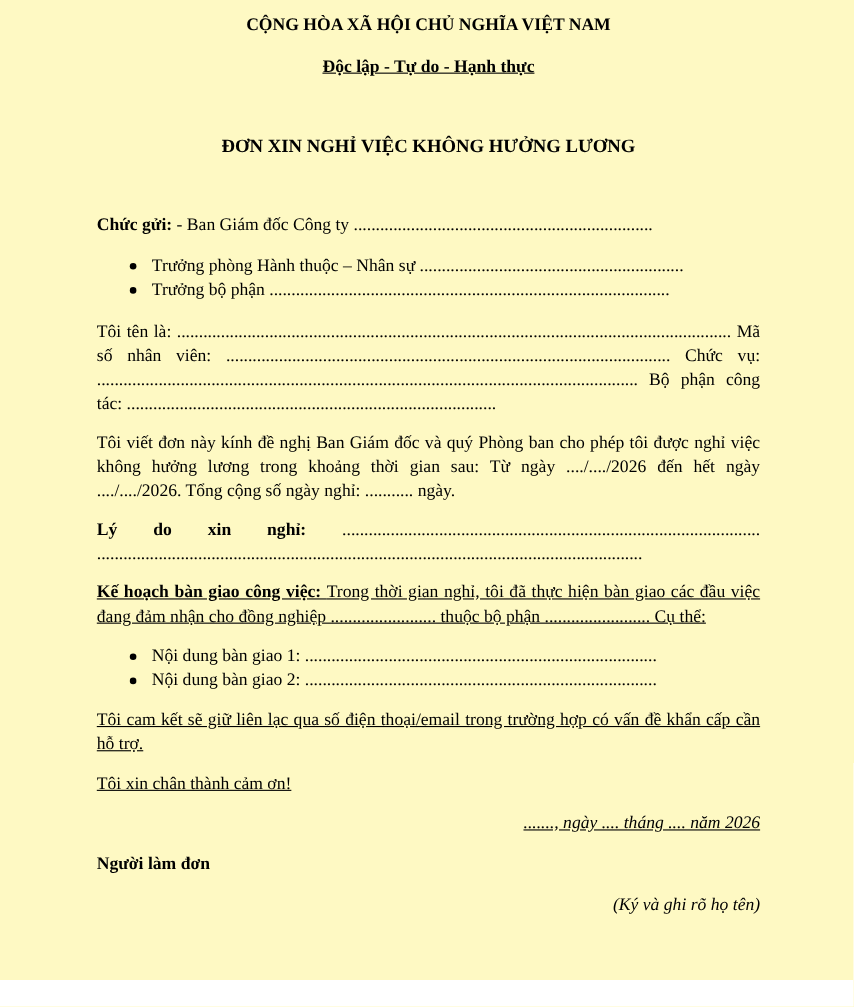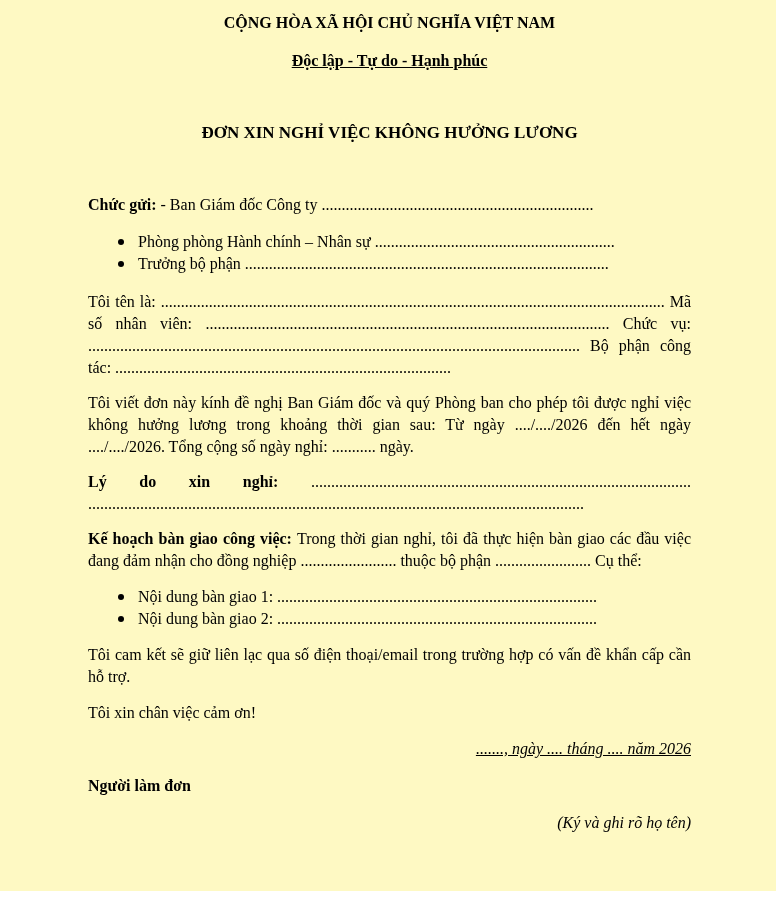--- a/index.html
+++ b/index.html
@@ -8,50 +8,50 @@
     font-family:"Liberation Serif","DejaVu Serif",serif;
     font-size:16px;line-height:22px;overflow:hidden;
   }
   .content{width:603px;margin-left:88px;padding-top:12px;}
   .center{text-align:center;}
   .national{font-weight:bold;font-size:16px;margin:0 0 16px 0;}
   .motto{font-weight:bold;font-size:16px;text-decoration:underline;margin:0 0 50px 0;}
   .doc-title{font-weight:bold;font-size:17px;margin:0 0 50px 0;}
   p{margin:0 0 13px 0;text-align:justify;}
   p.left{text-align:left;}
-  .mb14{margin-bottom:14px;}
+  .mb14{margin-bottom:14px;text-decoration:underline;}
   .mb15{margin-bottom:15px;}
   .list{margin:0 0 16px 30px;}
   .list.second{margin-bottom:14px;}
   .li{display:flex;align-items:flex-start;text-align:left;}
   .bullet{flex:0 0 auto;width:6px;height:6px;border-radius:50%;background:#000;margin:8px 14px 0 0;}
   .li-text{flex:1 1 auto;min-width:0;}
   b{font-weight:bold;}
   .caret{display:inline-block;width:1.5px;height:18px;background:#000;vertical-align:-4px;}
   .sign{text-align:right;margin-top:0;}
   .sign-date{font-style:italic;margin:0 0 15px 0;text-align:right;text-decoration:underline;}
   .sign-title{font-weight:bold;margin:0 0 15px 0;text-align:left;}
   .sign-note{font-style:italic;margin:0;text-align:right;}
 </style>
 </head>
 <body>
 
 <div class="page">
   <div class="content">
 
     <div class="center national">CỘNG HÒA XÃ HỘI CHỦ NGHĨA VIỆT NAM</div>
-    <div class="center motto">Độc lập - Tự do - Hạnh phúc</div>
+    <div class="center motto">Độc lập - Tự do - Hạnh thực</div>
     <div class="center doc-title">ĐƠN XIN NGHỈ VIỆC KHÔNG HƯỞNG LƯƠNG</div>
 
     <p class="left mb15"><b>Chức gửi:</b><span> - Ban Giám đốc Công ty ....................................................................</span></p>
 
     <div class="list">
       <div class="li">
         <span class="bullet"></span>
-        <span class="li-text">Phòng phòng Hành chính – Nhân sự ............................................................</span>
+        <span class="li-text">Trưởng phòng Hành thuộc – Nhân sự ............................................................</span>
       </div>
       <div class="li">
         <span class="bullet"></span>
         <span class="li-text">Trưởng bộ phận ...........................................................................................</span>
       </div>
     </div>
 
     <p>Tôi tên là: .............................................................................................................................. Mã số nhân viên: ..................................................................................................... Chức vụ: ........................................................................................................................... Bộ phận công tác: ....................................................................................</p>
 
     <p>Tôi viết đơn này kính đề nghị Ban Giám đốc và quý Phòng ban cho phép tôi được nghỉ việc không hưởng lương trong khoảng thời gian sau: Từ ngày ..../..../2026 đến hết ngày ..../..../2026. Tổng cộng số ngày nghỉ: ........... ngày.</p>
@@ -67,21 +67,21 @@
       </div>
       <div class="li">
         <span class="bullet"></span>
         <span class="li-text">Nội dung bàn giao 2: ................................................................................</span>
       </div>
     </div>
 
     <p class="mb14">Tôi cam kết sẽ giữ liên lạc qua số điện thoại/email trong trường hợp có vấn đề khẩn cấp cần hỗ trợ.</p>
 
 
-    <p class="left mb14">Tôi xin chân việc cảm ơn!</p>
+    <p class="left mb14">Tôi xin chân thành cảm ơn!</p>
 
     <div class="sign">
       <p class="sign-date">......., ngày .... tháng .... năm 2026</p>
       <p class="sign-title">Người làm đơn</p>
       <p class="sign-note">(Ký và ghi rõ họ tên)</p>
     </div>
 
   </div>
 </div>
 

